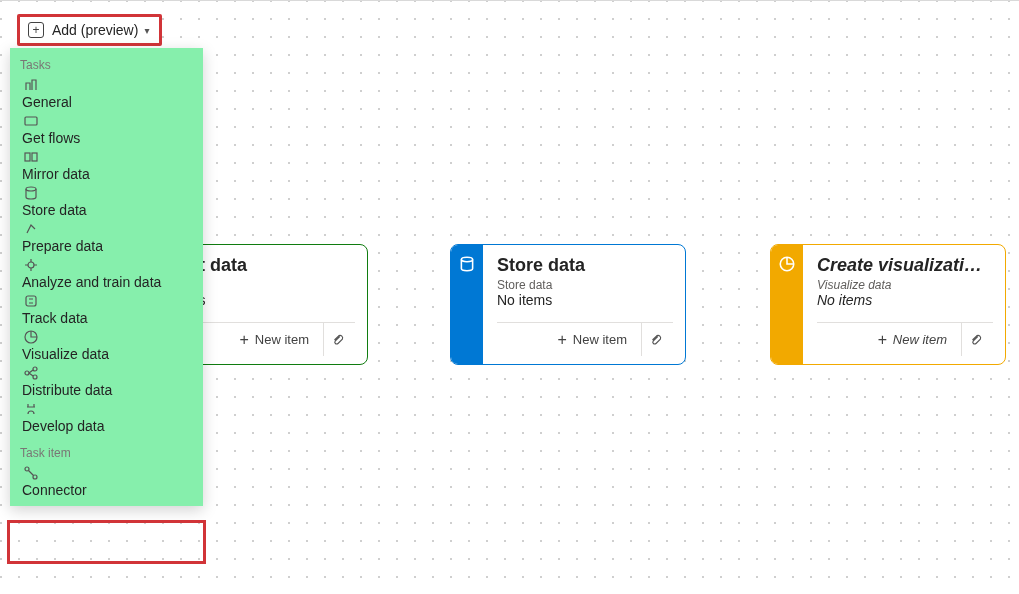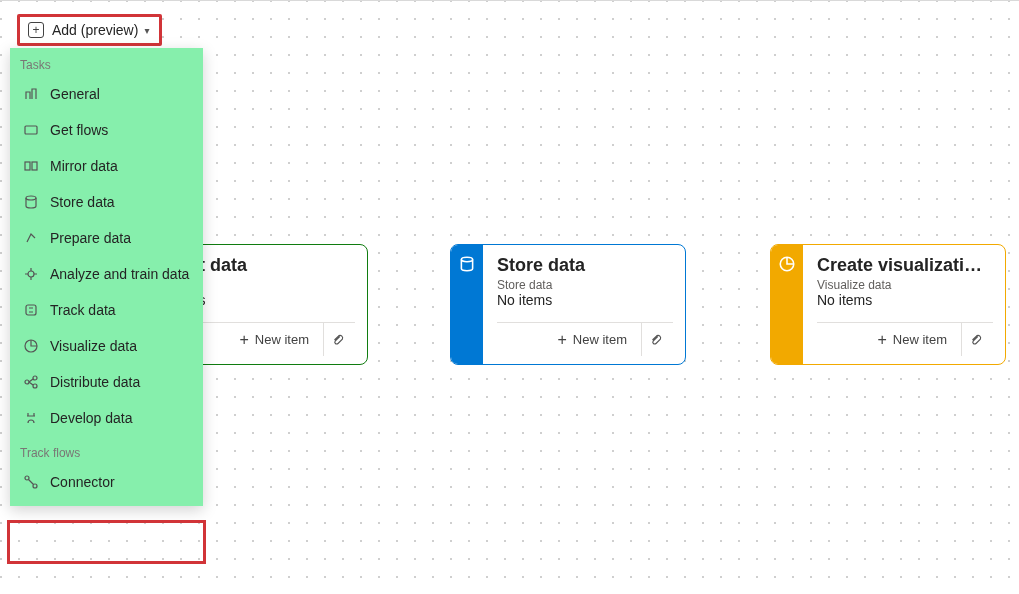--- a/index.html
+++ b/index.html
@@ -68,27 +68,27 @@
     padding-bottom: 6px;
     z-index: 20;
   }
   .dropdown .section-label {
     font-size: 12px;
     color: #797775;
     padding: 10px 10px 4px 10px;
   }
   .menu-item {
     display: flex;
-    align-items: center;
     height: 36px;
     padding: 0 12px;
     font-size: 14px;
     color: #242424;
     cursor: pointer;
     position: relative;
+    flex-direction: column;
   }
   .menu-item .icon {
     width: 18px;
     height: 18px;
     margin-right: 10px;
     display: flex;
     align-items: center;
     justify-content: center;
     color: #424242;
   }
@@ -177,21 +177,21 @@
     border-left: 1px solid #e1dfdd;
     height: 100%;
     margin-left: 6px;
   }
 
   
   .card.green { top: 244px; left: 132px; border-color: #107c10; }
   .card.green .stripe { background: #107c10; }
   .card.blue  { top: 244px; left: 450px; border-color: #0078d4; }
   .card.blue .stripe  { background: #0078d4; }
-  .card.orange{ top: 244px; left: 770px; border-color: #f2a900; }
+  .card.orange{ top: 244px; left: 770px; border-color: #f2a900; font-style: italic; }
   .card.orange .stripe{ background: #f2a900; }
 
   svg { display: block; }
 </style>
 </head>
 <body>
 
 <div class="canvas"></div>
 <div class="top-border"></div>
 
@@ -295,21 +295,21 @@
 
   <div class="menu-item">
     <span class="icon">
       <svg width="16" height="16" viewBox="0 0 16 16" fill="none" stroke="#555" stroke-width="1.2">
         <path d="M5 3v3M11 3v3M4 6h8M5 13a3 3 0 0 1 6 0"></path>
       </svg>
     </span>
     <span>Develop data</span>
   </div>
 
-  <div class="section-label">Track flows</div>
+  <div class="section-label">Task item</div>
 
 
   <div class="menu-item">
     <span class="icon">
       <svg width="16" height="16" viewBox="0 0 16 16" fill="none" stroke="#555" stroke-width="1.2">
         <circle cx="4" cy="4" r="2"></circle>
           <circle cx="12" cy="12" r="2"></circle>
           <path d="M5.5 5.5L10.5 10.5"></path>
       </svg>
     </span>

